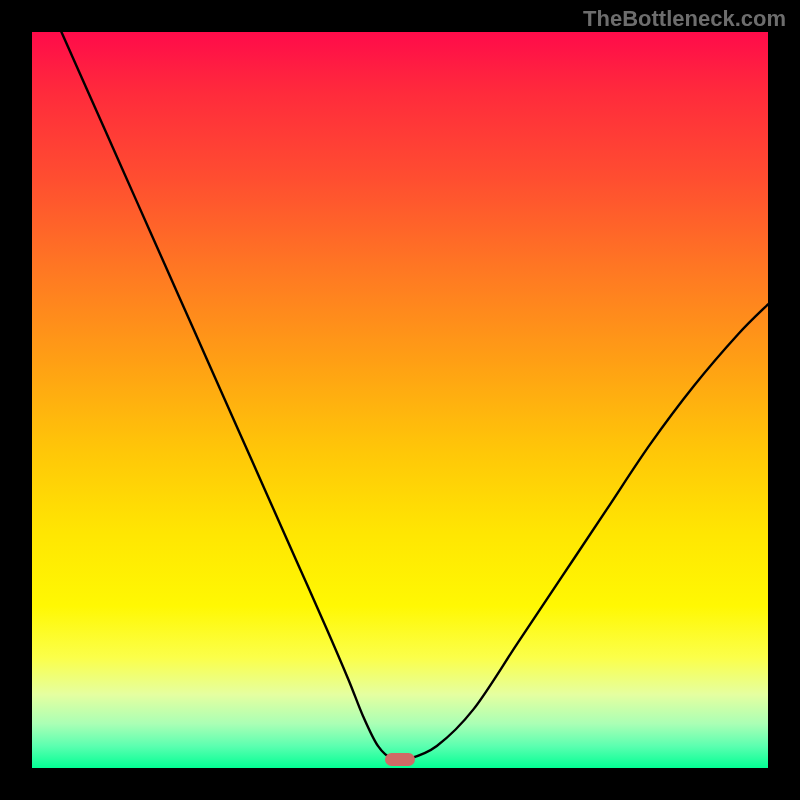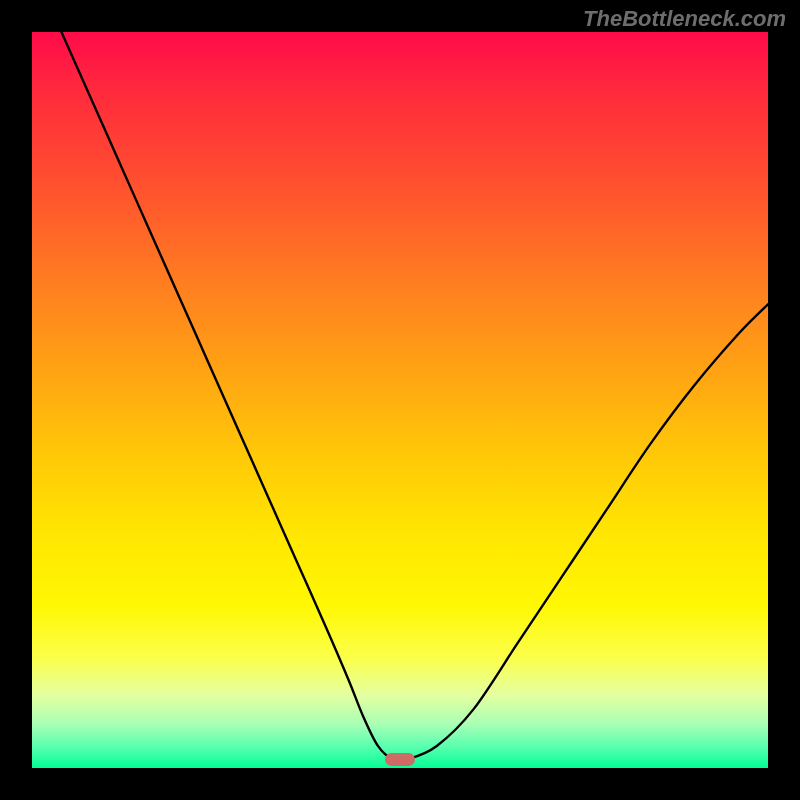--- a/index.html
+++ b/index.html
@@ -8,21 +8,20 @@
     width: 800px;
     height: 800px;
     background: #000;
     overflow: hidden;
     font-family: Arial, Helvetica, sans-serif;
   }
   .frame {
     position: relative;
     width: 800px;
     height: 635px;
-    font-style: italic;
   }
   .watermark {
     position: absolute;
     top: 6px;
     right: 14px;
     font-size: 22px;
     font-weight: 600;
     color: #6d6d6d;
     z-index: 10;
     user-select: none;

